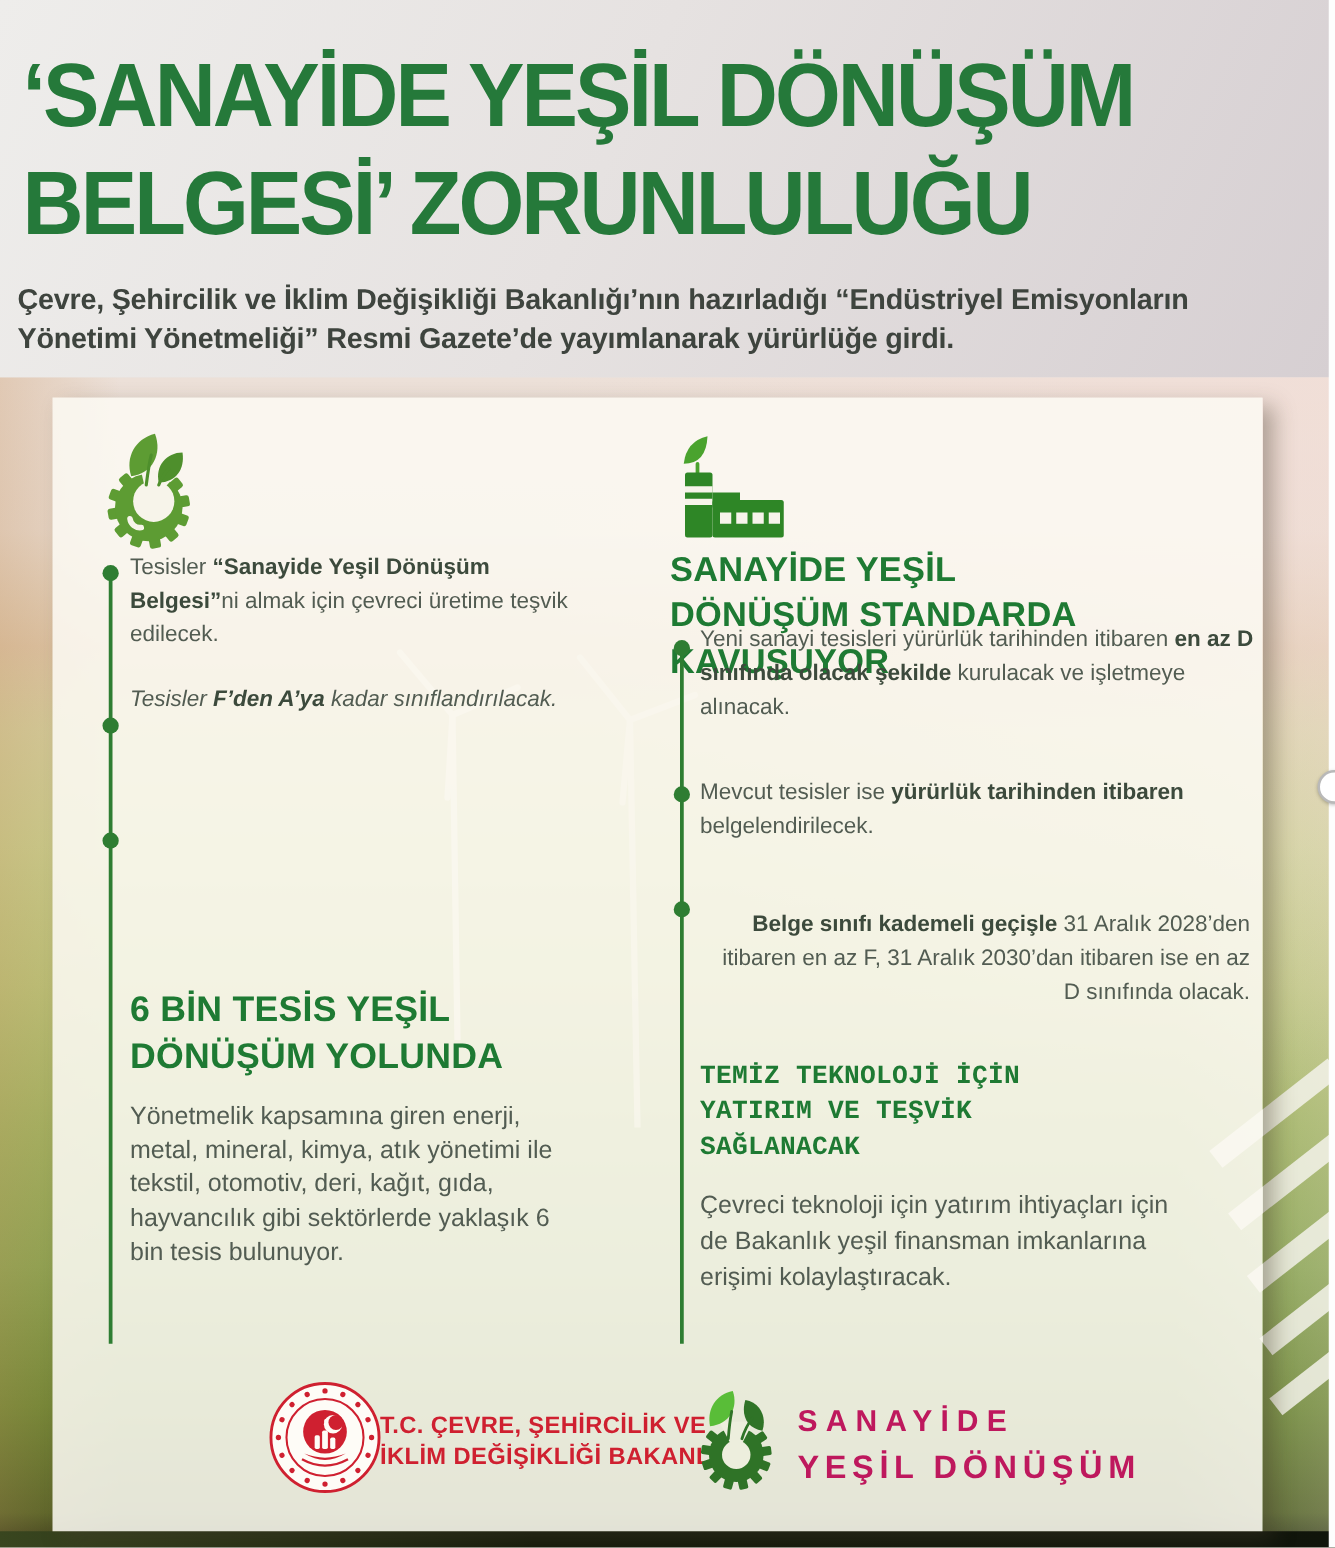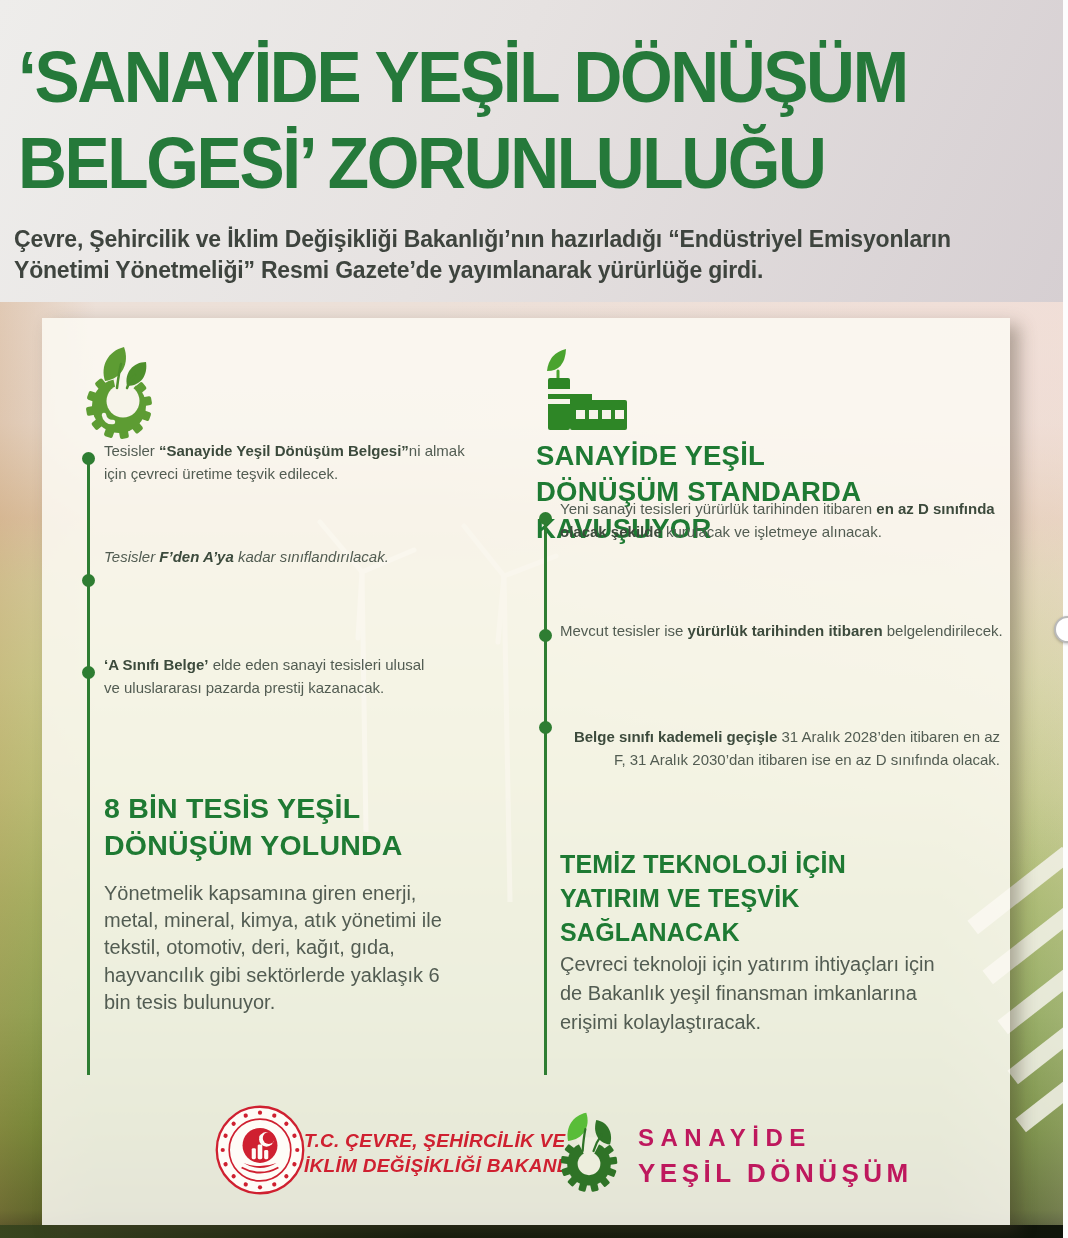--- a/index.html
+++ b/index.html
@@ -32,21 +32,21 @@
     box-shadow:9px 7px 16px rgba(70,60,45,.38);}
 
   
   .headline{left:18px;top:34px;width:1000px;
     font-size:72px;line-height:86px;font-weight:700;letter-spacing:-2.5px;
     color:#25793a;transform:scaleX(.94);transform-origin:left top;white-space:nowrap;}
   .subtitle{left:14px;top:224px;width:940px;
     font-size:23px;line-height:1.33;font-weight:700;letter-spacing:-.2px;color:#3e443e;}
 
   
-  .bullet{font-size:15px;line-height:1.5;color:#525c52;}
+  .bullet{font-size:18px;line-height:1.5;color:#525c52;}
   .bullet b{font-weight:700;color:#3c4a3c;}
   .para{font-size:20px;line-height:1.36;color:#525c52;}
   .col-head{font-weight:700;color:#1e7a33;letter-spacing:.2px;}
   .dot{position:absolute;width:13px;height:13px;border-radius:50%;background:#2e7d32;}
   .tline{position:absolute;width:2.5px;background:#2e7d32;}
 
   
   .ministry-text{font-size:19px;line-height:1.32;font-weight:700;letter-spacing:.3px;color:#cf2030;}
   .brand-line1{font-size:24px;font-weight:700;letter-spacing:6.5px;color:#be185d;}
   .brand-line2{font-size:26px;font-weight:700;letter-spacing:4.5px;color:#be185d;margin-top:6px;}
@@ -118,23 +118,22 @@
     <path d="M45,42 Q47,26 49,18 M55,42 Q58,34 63,29" stroke="#4e8f2c" stroke-width="2.5" fill="none" stroke-linecap="round"></path>
   </svg>
 
   <div class="tline" style="left:45px;top:140px;height:617px;"></div>
   <div class="dot" style="left:40px;top:134px;"></div>
   <div class="dot" style="left:40px;top:256px;"></div>
   <div class="dot" style="left:40px;top:348px;"></div>
 
   <div class="abs bullet" style="left:62px;top:122px;width:375px;"><span>Tesisler </span><b>“Sanayide Yeşil Dönüşüm Belgesi”</b><span>ni almak için çevreci üretime teşvik edilecek.</span></div>
   <div class="abs bullet" style="left:62px;top:228px;width:375px;font-style:italic;"><span>Tesisler </span><b>F’den A’ya</b><span> kadar sınıflandırılacak.</span></div>
-  <div class="abs bullet" style="left:62px;top:336px;width:340px;"><b>‘A Sınıfı Belge’</b><span> elde eden sanayi tesisleri ulusal ve uluslararası pazarda prestij kazanacak.</span></div>
-
-  <div class="abs col-head" style="left:62px;top:472px;width:310px;font-size:28.5px;line-height:1.3;">8 BİN TESİS YEŞİL DÖNÜŞÜM YOLUNDA</div>
+
+  <div class="abs col-head" style="left:62px;top:472px;width:310px;font-size:28.5px;line-height:1.3;">6 BİN TESİS YEŞİL DÖNÜŞÜM YOLUNDA</div>
   <div class="abs para" style="left:62px;top:562px;width:365px;">Yönetmelik kapsamına giren enerji, metal, mineral, kimya, atık yönetimi ile tekstil, otomotiv, deri, kağıt, gıda, hayvancılık gibi sektörlerde yaklaşık 6 bin tesis bulunuyor.</div>
 
   <svg class="abs" style="left:494px;top:30px;" width="95" height="90" viewBox="0 0 95 90">
     <path d="M30,1 Q13,5 11,23 Q29,23 30,1 Z" fill="#4aa32e"></path>
     <path d="M22,23 L22,31" stroke="#4aa32e" stroke-width="3" stroke-linecap="round"></path>
     <rect x="12" y="30" width="22" height="52" rx="2" fill="#2e8626"></rect>
     <rect x="12" y="41" width="22" height="5" fill="#f7f4ea"></rect>
     <rect x="12" y="51" width="22" height="5" fill="#f7f4ea"></rect>
     <rect x="34" y="46" width="22" height="12" fill="#2e8626"></rect>
     <rect x="34" y="52" width="57" height="30" rx="2" fill="#2e8626"></rect>
@@ -148,21 +147,21 @@
 
   <div class="tline" style="left:502px;top:200px;height:557px;"></div>
   <div class="dot" style="left:497px;top:194px;"></div>
   <div class="dot" style="left:497px;top:311px;"></div>
   <div class="dot" style="left:497px;top:403px;"></div>
 
   <div class="abs bullet" style="left:518px;top:180px;width:448px;"><span>Yeni sanayi tesisleri yürürlük tarihinden itibaren </span><b>en az D sınıfında olacak şekilde</b><span> kurulacak ve işletmeye alınacak.</span></div>
   <div class="abs bullet" style="left:518px;top:302px;width:448px;"><span>Mevcut tesisler ise </span><b>yürürlük tarihinden itibaren</b><span> belgelendirilecek.</span></div>
   <div class="abs bullet" style="left:518px;top:408px;width:440px;text-align:right;"><b>Belge sınıfı kademeli geçişle</b><span> 31 Aralık 2028’den itibaren en az F, 31 Aralık 2030’dan itibaren ise en az D sınıfında olacak.</span></div>
 
-  <div class="abs col-head" style="left:518px;top:530px;width:330px;font-size:25px;line-height:1.35;">TEMİZ TEKNOLOJİ İÇİN YATIRIM VE TEŞVİK SAĞLANACAK</div>
+  <div class="abs col-head" style="left:518px;top:530px;width:330px;font-size:21px;line-height:1.35;font-family:Liberation Mono, monospace;">TEMİZ TEKNOLOJİ İÇİN YATIRIM VE TEŞVİK SAĞLANACAK</div>
   <div class="abs para" style="left:518px;top:632px;width:400px;line-height:1.45;">Çevreci teknoloji için yatırım ihtiyaçları için de Bakanlık yeşil finansman imkanlarına erişimi kolaylaştıracak.</div>
 
   <svg class="abs" style="left:172px;top:786px;" width="92" height="92" viewBox="0 0 100 100">
     <circle cx="50" cy="50" r="47" fill="#fefcf7" stroke="#cf2030" stroke-width="2.5"></circle>
     <g fill="#cf2030">
       <circle transform="rotate(0 50 50)" cx="50" cy="9.5" r="2.3"></circle>
       <circle transform="rotate(22.5 50 50)" cx="50" cy="9.5" r="2.3"></circle>
       <circle transform="rotate(45 50 50)" cx="50" cy="9.5" r="2.3"></circle>
       <circle transform="rotate(67.5 50 50)" cx="50" cy="9.5" r="2.3"></circle>
       <circle transform="rotate(90 50 50)" cx="50" cy="9.5" r="2.3"></circle>
@@ -183,21 +182,21 @@
     <circle cx="57" cy="38.5" r="8" fill="#fefcf7"></circle>
     <circle cx="59.5" cy="37" r="6.5" fill="#cf2030"></circle>
     <circle cx="51" cy="35.5" r="1.7" fill="#fefcf7"></circle>
     <rect x="41" y="48" width="4.5" height="12" rx="1.5" fill="#fefcf7"></rect>
     <rect x="47.5" y="44" width="5" height="16" rx="1.5" fill="#fefcf7"></rect>
     <rect x="54.5" y="50" width="4.5" height="10" rx="1.5" fill="#fefcf7"></rect>
     <path d="M32,64 Q50,75 68,64 Q50,71 32,64 Z" fill="#cf2030"></path>
     <path d="M30,69 Q50,80 70,69" stroke="#cf2030" stroke-width="2" fill="none"></path>
   </svg>
 
-  <div class="abs" style="left:262px;top:810px;font-style:italic;">
+  <div class="abs" style="left:262px;top:810px;">
     <div class="ministry-text">T.C. ÇEVRE, ŞEHİRCİLİK VE</div>
     <div class="ministry-text">İKLİM DEĞİŞİKLİĞİ BAKANLIĞI</div>
   </div>
 
   <svg class="abs" style="left:506px;top:790px;" width="82" height="86" viewBox="0 0 90 92">
     <g transform="translate(45,60)">
       <g fill="#2f7327">
         <rect x="-4" y="-31" width="8" height="9" rx="1.5" transform="rotate(55)"></rect>
         <rect x="-4" y="-31" width="8" height="9" rx="1.5" transform="rotate(83)"></rect>
         <rect x="-4" y="-31" width="8" height="9" rx="1.5" transform="rotate(111)"></rect>

